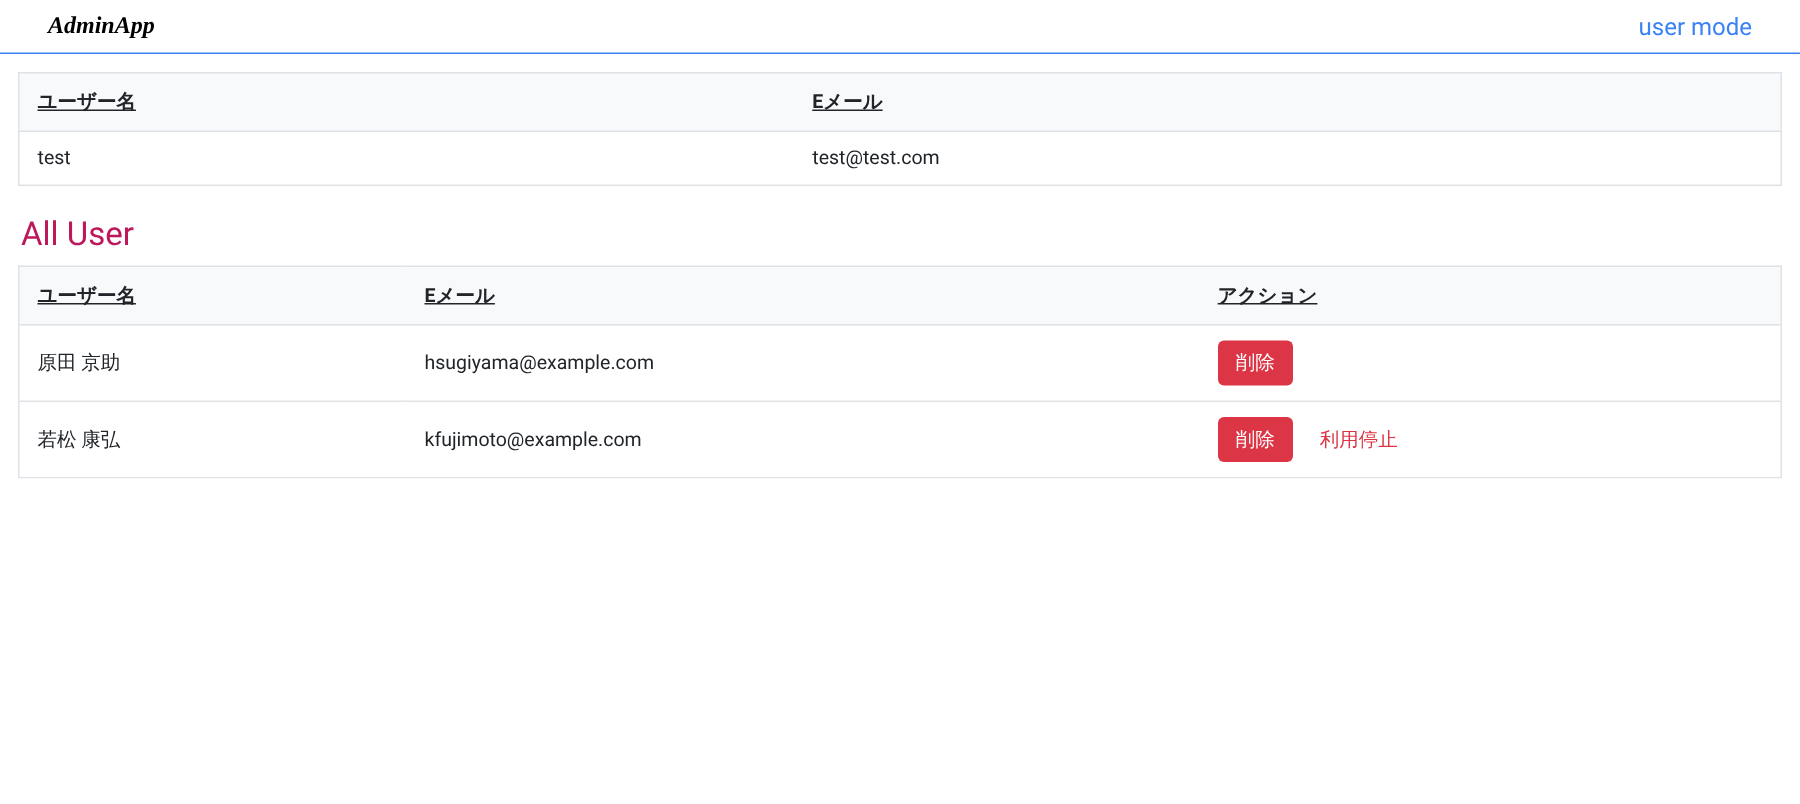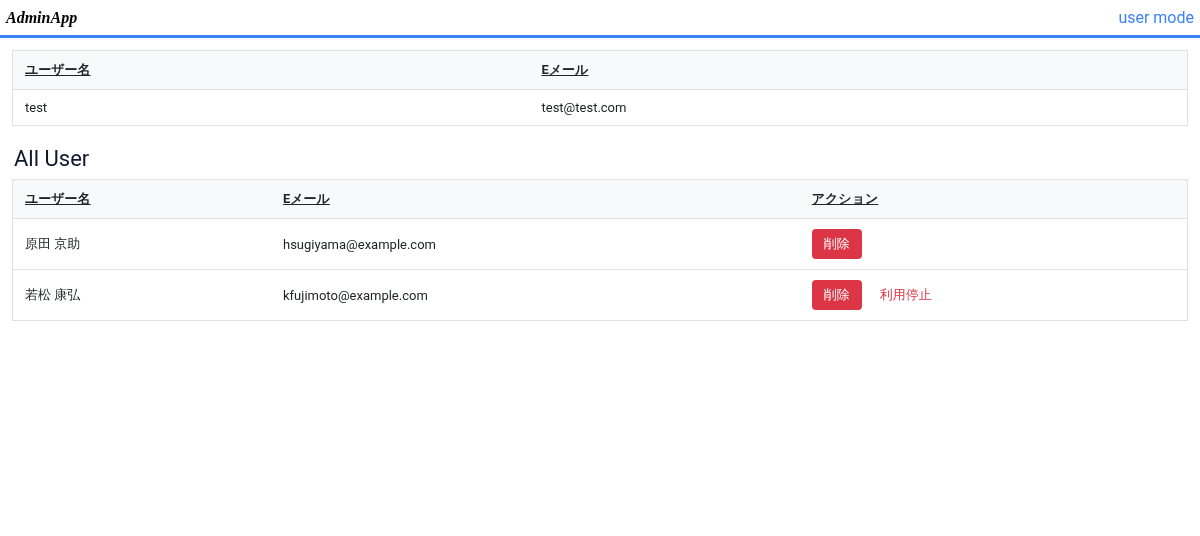--- a/index.html
+++ b/index.html
@@ -1,25 +1,25 @@
 <!DOCTYPE html>
 <html><head>
   <meta charset="utf-8">
   <style>
     * { margin:0; padding:0; box-sizing:border-box; }
     body { font-family:-apple-system,BlinkMacSystemFont,"Segoe UI",Roboto,"Helvetica Neue",Arial,sans-serif; font-size:14px; color:#212529; background:#fff; }
-    .navbar { display:flex; align-items:center; justify-content:space-between; padding:8px 6px; border-bottom:3px solid #3b82f6; background:#fff; }
+    .navbar { display:flex; align-items:center; justify-content:space-between; padding:8px 32px; border-bottom:1px solid #3b82f6; background:#fff; }
     .brand { font-family:"Brush Script MT","Segoe Script",cursive; font-style:italic; font-weight:700; font-size:16px; color:#000; text-decoration:none; cursor:pointer; }
     .nav-link { color:#3b82f6; font-size:16px; text-decoration:none; cursor:pointer; }
     .container { padding:12px 12px 0 12px; }
     table { width:100%; border-collapse:collapse; border:1px solid #dee2e6; border-radius:4px; background:#fff; font-size:13px; }
     thead th { background:#f8f9fa; text-align:left; font-weight:700; padding:10px 12px; border-bottom:1px solid #dee2e6; color:#212529;text-decoration:underline; }
     tbody td { padding:10px 12px; border-top:1px solid #dee2e6; vertical-align:middle; color:#212529; }
     .section-gap { height:20px; }
-    h2.section-title { font-weight:400; font-size:22px; color:#0f172a; margin:0 0 8px 2px; }
+    h2.section-title { font-weight:400; font-size:22px; color:#be185d; margin:0 0 8px 2px; }
     .btn-danger { display:inline-block; background:#dc3545; color:#fff; border:none; padding:6px 12px; font-size:13px; border-radius:4px; cursor:pointer; }
     .link-danger { display:inline-block; color:#dc3545; background:transparent; border:none; padding:6px 10px; font-size:13px; cursor:pointer; margin-left:8px; text-decoration:none; }
     .col-user { width:22%; }
     .col-email { width:45%; }
     .col-action { width:33%; }
     .col-user-top { width:44%; }
     .col-email-top { width:56%; }
   </style>
 </head>
 <body>

